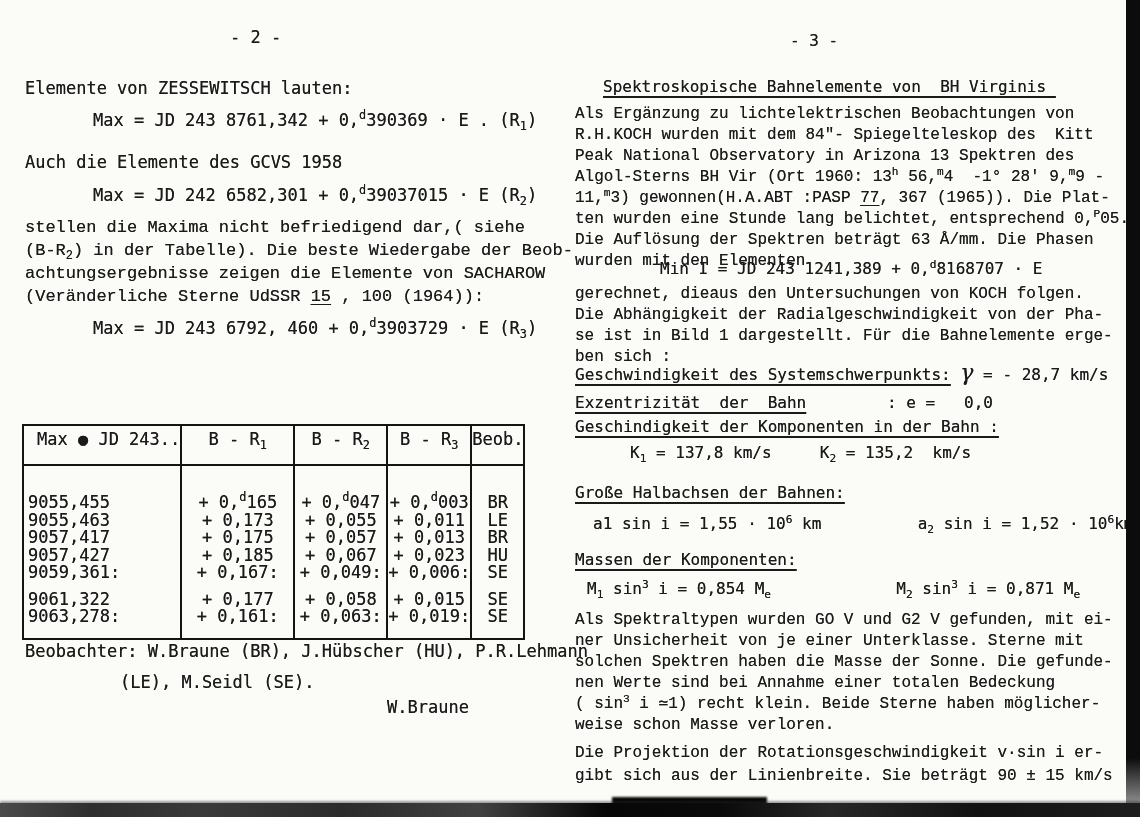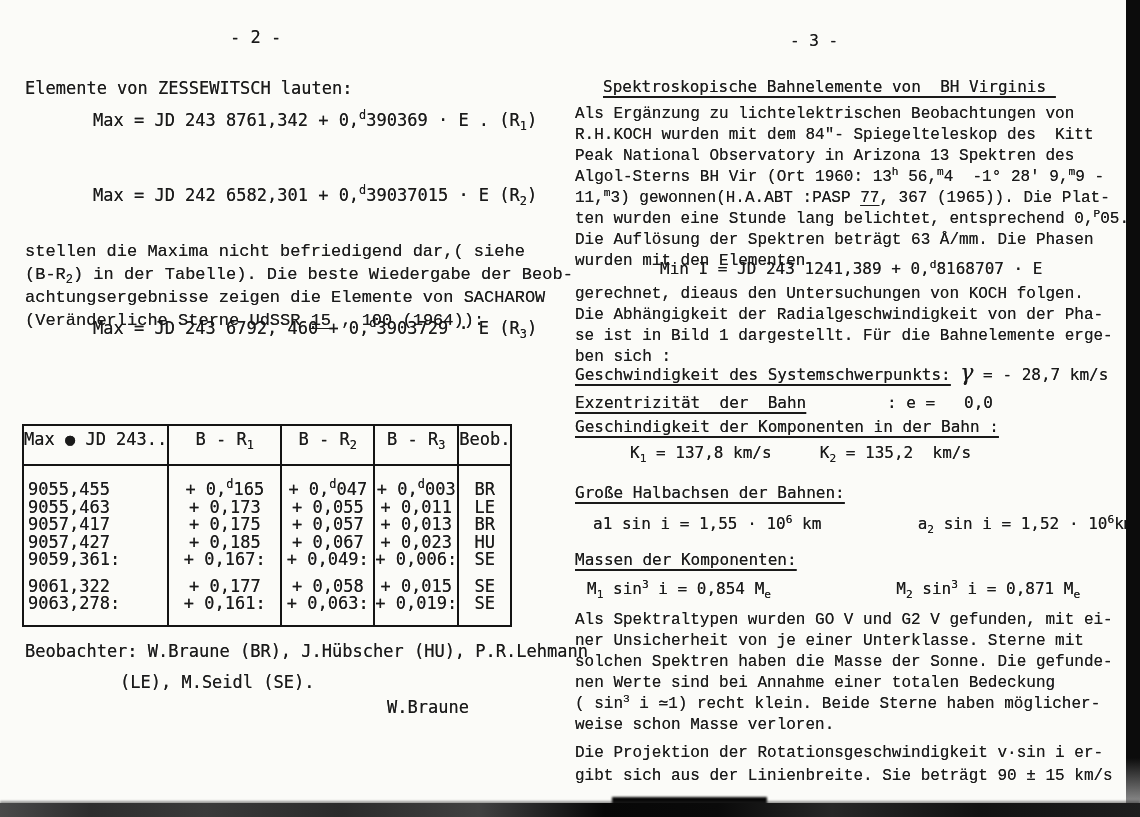--- a/index.html
+++ b/index.html
@@ -40,24 +40,24 @@
   }
   table.resid th, table.resid td {
     border-left:2px solid #141414; border-right:2px solid #141414;
     white-space:pre; font-weight:normal;
     text-shadow:0 0 0.5px rgba(20,20,20,.75);
   }
   table.resid thead th {
     border-bottom:2px solid #141414; height:40px;
     vertical-align:top; padding-top:5px; text-align:center;
   }
-  table.resid thead th.c0 { text-align:left; padding-left:0; }
+  table.resid thead th.c0 { text-align:left; padding-left:13px; }
   table.resid td { text-align:center; }
   table.resid td.c0 { text-align:left; padding-left:4px; }
-  table.resid tbody tr:first-child td { padding-top:15px; }
+  table.resid tbody tr:first-child td { padding-top:28px; }
   table.resid tbody tr.gap td { padding-top:9px; }
   table.resid tbody tr:last-child td { padding-bottom:12px; }
   .c0{width:127px}.c1{width:113px}.c2{width:93px}.c3{width:81px}.c4{width:45px}
   
   .right-bar { position:absolute; left:1126px; top:0; width:14px; height:758px; background:var(--bar); }
   .right-bar-fade { position:absolute; left:1126px; top:758px; width:14px; height:46px;
     background:linear-gradient(#0c0c0c,#8f8f8f); }
   .bottom-bar { position:absolute; left:0; top:803px; width:1140px; height:14px;
     background:linear-gradient(90deg,#4a4a4a,#2e2e2e 8%,#3a3a3a 18%,#2b2b2b 30%,#414141 42%,#070707 53%,#0a0a0a 63%,#272727 73%,#121212 86%,#1e1e1e);
     box-shadow:0 -2px 2px rgba(45,45,45,.45); }
@@ -66,23 +66,24 @@
 </style>
 </head>
 <body>
 
 <div class="page page-left">
   <div class="ln" style="top:26px;left:205px">- 2 -</div>
 
   <div class="ln" style="top:77px;left:0">Elemente von ZESSEWITSCH lauten:</div>
   <div class="ln" style="top:109px;left:68px">Max = JD 243 8761,342 + 0,<sup>d</sup>390369 · E . (R<sub>1</sub>)</div>
 
+  <div class="ln" style="top:151px;left:0">Auch die Elemente des GCVS 1958</div>
   <div class="ln" style="top:184px;left:68px">Max = JD 242 6582,301 + 0,<sup>d</sup>39037015 · E (R<sub>2</sub>)</div>
 
-  <div class="block" style="top:240px;left:0">
+  <div class="block" style="top:216px;left:0">
     <div class="pl">stellen die Maxima nicht befriedigend dar,( siehe</div>
     <div class="pl">(B-R<sub>2</sub>) in der Tabelle). Die beste Wiedergabe der Beob-</div>
     <div class="pl">achtungsergebnisse zeigen die Elemente von SACHAROW</div>
     <div class="pl">(Veränderliche Sterne UdSSR <span class="ul">15</span> , 100 (1964)):</div>
   </div>
 
   <div class="ln" style="top:317px;left:68px">Max = JD 243 6792, 460 + 0,<sup>d</sup>3903729 · E (R<sub>3</sub>)</div>
 
   <table class="resid" style="top:424px;left:-3px">
     <thead>

